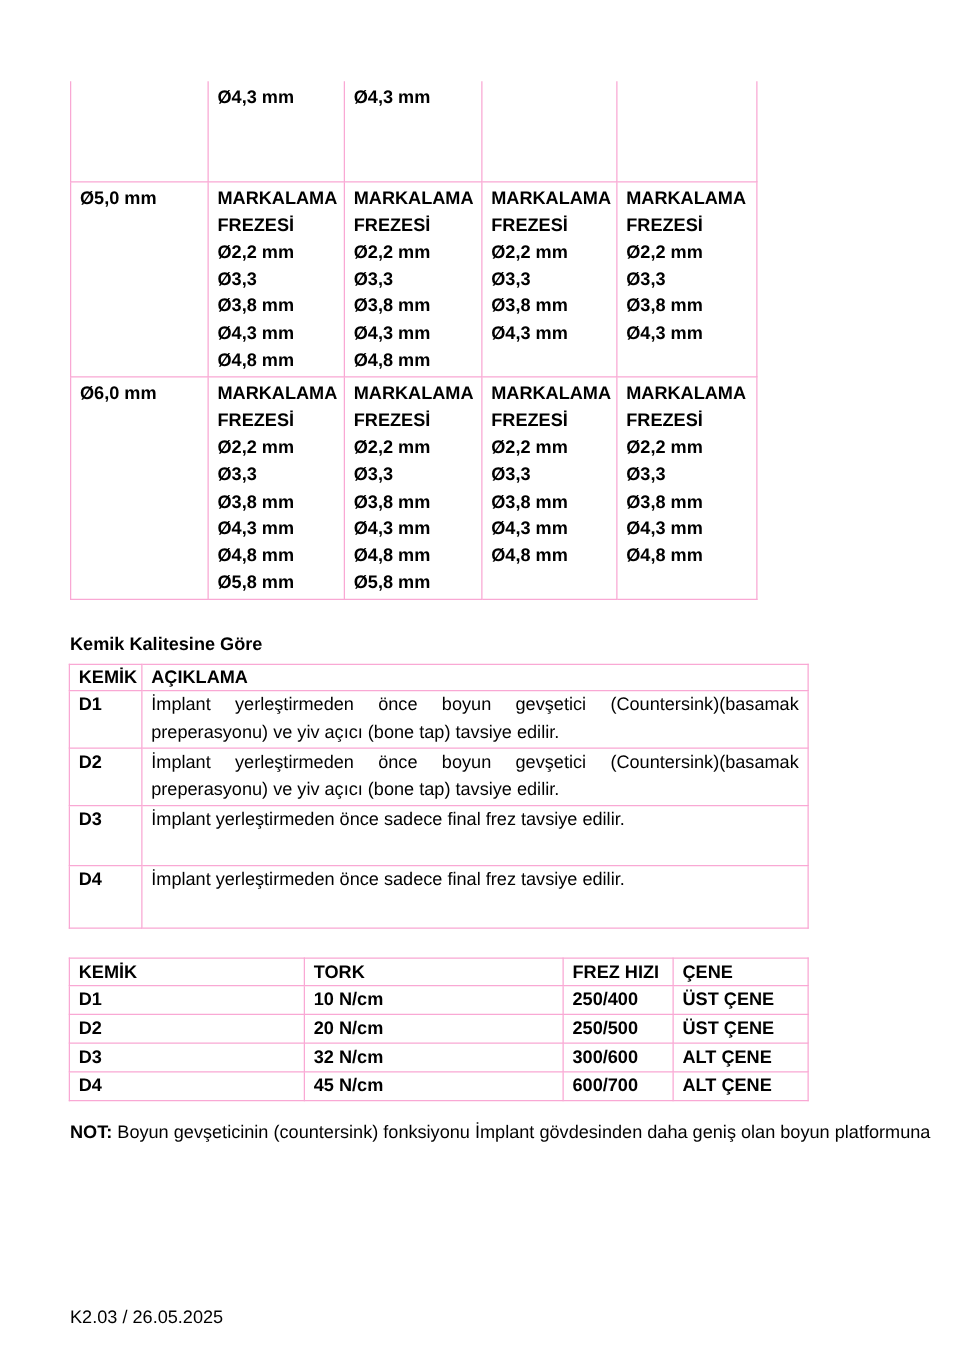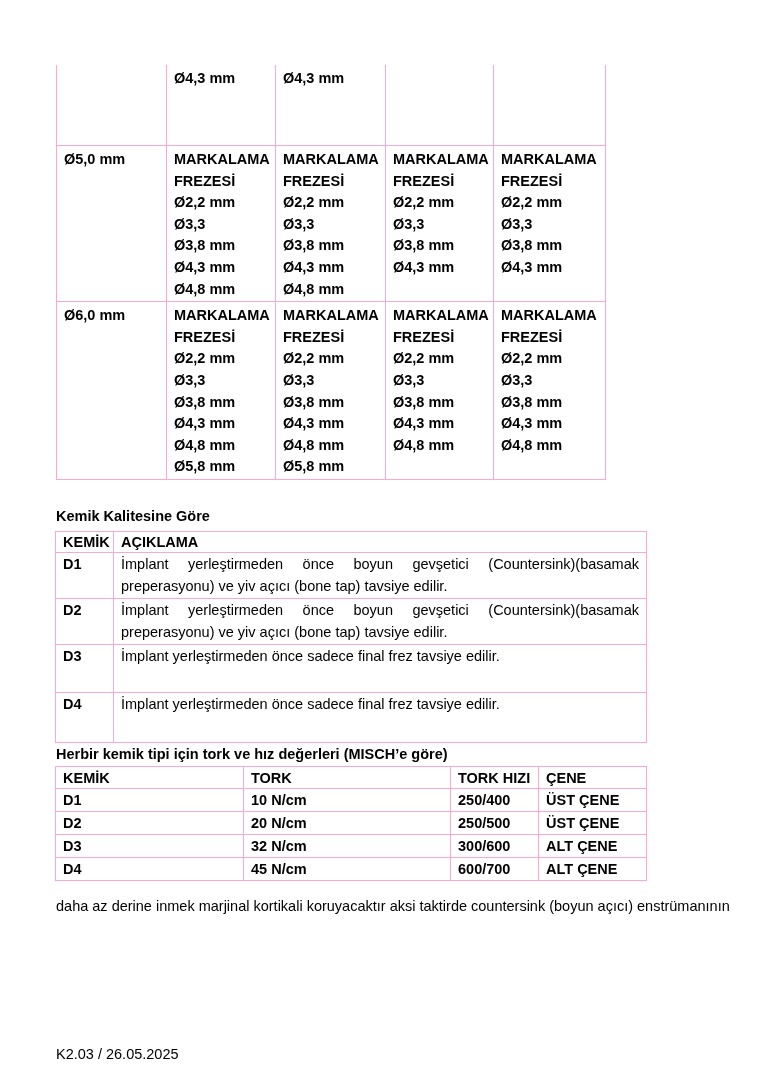--- a/index.html
+++ b/index.html
@@ -164,34 +164,33 @@
         <td class="bone-id">D3</td>
         <td class="desc">İmplant yerleştirmeden önce sadece final frez tavsiye edilir.</td>
       </tr>
       <tr>
         <td class="bone-id">D4</td>
         <td class="desc">İmplant yerleştirmeden önce sadece final frez tavsiye edilir.</td>
       </tr>
     </tbody>
   </table>
 
-  <div class="section-title torque-title">Herbir kemik tipi için tork ve hız değerleri (MISCH’e göre)</div>
 
   <table class="torque-table">
     <colgroup>
         <col style="width:188px">
         <col style="width:207px">
         <col style="width:88px">
         <col style="width:108px">
       </colgroup>
     <tbody>
       <tr>
         <td>KEMİK</td>
         <td>TORK</td>
-        <td>TORK HIZI</td>
+        <td>FREZ HIZI</td>
         <td>ÇENE</td>
       </tr>
       <tr>
         <td>D1</td>
         <td>10 N/cm</td>
         <td>250/400</td>
         <td>ÜST ÇENE</td>
       </tr>
       <tr>
         <td>D2</td>
@@ -208,18 +207,20 @@
       <tr>
         <td>D4</td>
         <td>45 N/cm</td>
         <td>600/700</td>
         <td>ALT ÇENE</td>
       </tr>
     </tbody>
   </table>
 
   <div class="note">
-    <div class="note-line">daha az derine inmek marjinal kortikali koruyacaktır aksi taktirde countersink (boyun açıcı) enstrümanının</div>
+    <div class="note-line">
+      <span class="note-label">NOT:</span><span>Boyun gevşeticinin (countersink) fonksiyonu İmplant gövdesinden daha geniş olan boyun platformuna</span>
+    </div>
   </div>
 
   <div class="footer">K2.03 / 26.05.2025</div>
 
 </div>
 
 </body></html>

